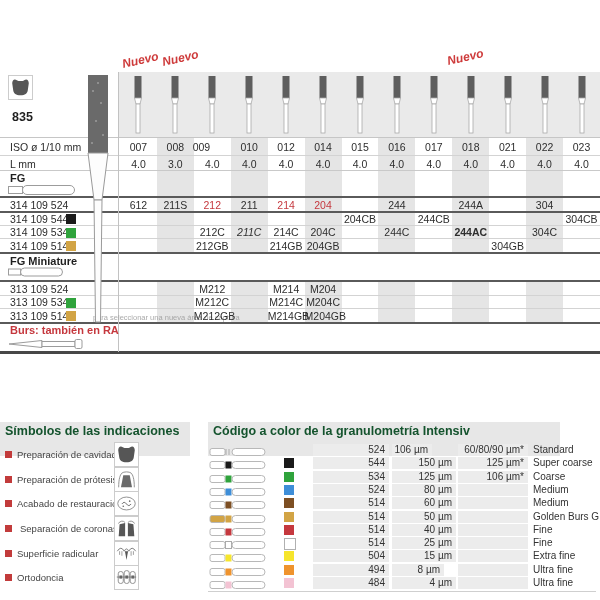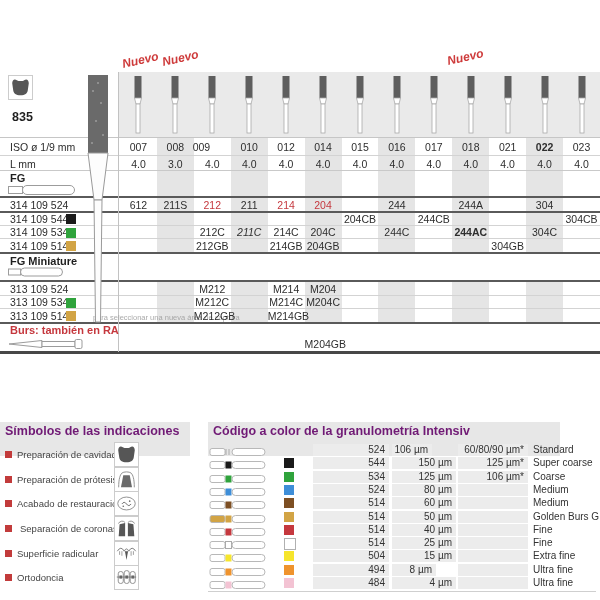--- a/index.html
+++ b/index.html
@@ -11,21 +11,21 @@
   .hline{position:absolute;left:0;width:600px;}
   .vline{position:absolute;width:1px;background:#c2c2c2;}
   .cell{position:absolute;width:36.9px;text-align:center;font-size:10.5px;line-height:13px;height:13px;white-space:nowrap;}
   .cell.red{color:#c5383e;}
   .rowlabel{position:absolute;left:10px;font-size:10.5px;line-height:13px;white-space:nowrap;color:#2b2b2b;}
   .chip{position:absolute;width:10px;height:10px;}
   .boldlbl{font-weight:bold;color:#1f1f1f;}
   .nuevo{position:absolute;color:#ce3a3a;font-weight:bold;font-style:italic;font-size:12px;
          transform:rotate(-13deg);transform-origin:left bottom;white-space:nowrap;}
   .icon-box{position:absolute;width:25px;height:25px;border:1px solid #cccccc;background:#fff;box-sizing:border-box;}
-  .panel-head{position:absolute;background:#e7e7e7;font-weight:bold;font-size:12.5px;color:#701a75;
+  .panel-head{position:absolute;background:#e7e7e7;font-weight:bold;font-size:12.5px;color:#14532d;
               line-height:19px;height:34px;padding-left:5px;box-sizing:border-box;white-space:nowrap;}
   .sym-item-label{position:absolute;font-size:9.5px;color:#444;white-space:nowrap;}
   .bullet{position:absolute;width:7px;height:7px;background:#c23b3b;}
   .grit-cell{position:absolute;background:#ececec;font-size:10px;color:#333;line-height:12px;height:12px;
              text-align:right;padding-right:4px;box-sizing:border-box;white-space:nowrap;}
   .grit-label{position:absolute;font-size:10px;color:#333;line-height:12px;height:12px;white-space:nowrap;}
   .artifact{position:absolute;font-size:7.5px;color:#9a9a9a;opacity:.85;white-space:nowrap;}
   .note-red{position:absolute;left:10px;color:#c5383e;font-weight:bold;font-size:11px;white-space:nowrap;}
 </style>
 </head>
@@ -78,21 +78,21 @@
         </svg>
     </div>
     <div class="abs boldlbl" style="left:12px;top:110px;font-size:12.5px;">835</div>
 
     <div id="nuevos">
         <div class="nuevo" style="left:124px;top:57px;">Nuevo</div>
         <div class="nuevo" style="left:164px;top:55px;">Nuevo</div>
         <div class="nuevo" style="left:449px;top:54px;">Nuevo</div>
       </div>
 
-    <div class="rowlabel" style="top:141px;">ISO ø 1/9 mm</div>
+    <div class="rowlabel" style="top:141px;">ISO ø 1/10 mm</div>
     <div class="rowlabel" style="top:158px;">L mm</div>
     <div class="rowlabel boldlbl" style="top:172px;font-size:11px;">FG</div>
     <svg class="abs" style="left:8px;top:184px;" width="75" height="12" viewBox="0 0 75 12">
       <rect x="0.5" y="2.5" width="14" height="7" fill="#fff" stroke="#9c9c9c"></rect>
       <rect x="14.5" y="1.5" width="52" height="9" rx="4.5" fill="#fff" stroke="#9c9c9c"></rect>
     </svg>
 
     <div class="rowlabel boldlbl" style="top:255px;font-size:11px;">FG Miniature</div>
     <svg class="abs" style="left:8px;top:266px;" width="62" height="12" viewBox="0 0 62 12">
       <rect x="0.5" y="3" width="12" height="6" fill="#fff" stroke="#9c9c9c"></rect>
@@ -191,21 +191,21 @@
         <div class="cell" style="left:156.9230769230769px;top:141px;">008</div>
         <div class="cell" style="left:183px;top:141px;">009</div>
         <div class="cell" style="left:230.76923076923077px;top:141px;">010</div>
         <div class="cell" style="left:267.6923076923077px;top:141px;">012</div>
         <div class="cell" style="left:304.6153846153846px;top:141px;">014</div>
         <div class="cell" style="left:341.53846153846155px;top:141px;">015</div>
         <div class="cell" style="left:378.46153846153845px;top:141px;">016</div>
         <div class="cell" style="left:415.38461538461536px;top:141px;">017</div>
         <div class="cell" style="left:452.30769230769226px;top:141px;">018</div>
         <div class="cell" style="left:489.23076923076917px;top:141px;">021</div>
-        <div class="cell" style="left:526.1538461538462px;top:141px;font-weight:bold;">022</div>
+        <div class="cell" style="left:526.1538461538462px;top:141px;">022</div>
         <div class="cell" style="left:563.0769230769231px;top:141px;">023</div>
         <div class="cell" style="left:120px;top:158px;">4.0</div>
         <div class="cell" style="left:156.9230769230769px;top:158px;">3.0</div>
         <div class="cell" style="left:193.84615384615384px;top:158px;">4.0</div>
         <div class="cell" style="left:230.76923076923077px;top:158px;">4.0</div>
         <div class="cell" style="left:267.6923076923077px;top:158px;">4.0</div>
         <div class="cell" style="left:304.6153846153846px;top:158px;">4.0</div>
         <div class="cell" style="left:341.53846153846155px;top:158px;">4.0</div>
         <div class="cell" style="left:378.46153846153845px;top:158px;">4.0</div>
         <div class="cell" style="left:415.38461538461536px;top:158px;">4.0</div>
@@ -249,21 +249,21 @@
         <div class="cell" style="left:304.6153846153846px;top:283px;">M204</div>
         <div class="rowlabel" style="top:296px;">313 109 534</div>
         <div class="chip" style="left:66px;top:297.5px;background:#2fa33c;"></div>
         <div class="cell" style="left:193.84615384615384px;top:296px;">M212C</div>
         <div class="cell" style="left:267.6923076923077px;top:296px;">M214C</div>
         <div class="cell" style="left:304.6153846153846px;top:296px;">M204C</div>
         <div class="rowlabel" style="top:309.5px;">313 109 514</div>
         <div class="chip" style="left:66px;top:311px;background:#d2a445;"></div>
         <div class="cell" style="left:193.84615384615384px;top:309.5px;">M212GB</div>
         <div class="cell" style="left:267.6923076923077px;top:309.5px;">M214GB</div>
-        <div class="cell" style="left:304.6153846153846px;top:309.5px;margin-top:28px;">M204GB</div>
+        <div class="cell" style="left:304.6153846153846px;top:309.5px;">M204GB</div>
       </div>
   </div>
 
   <div>
     <div class="panel-head" style="left:0;top:422px;width:190px;">Símbolos de las indicaciones</div>
     <div id="symbols-list">
         <div class="bullet" style="left:5px;top:451px;"></div>
         <div class="sym-item-label" style="left:17px;top:449px;">Preparación de cavidades</div>
         <div class="icon-box" style="left:114px;top:442px;"><svg width="23" height="23" viewBox="0 0 25 25">
             <path d="M3.5 8 C3.5 4 6 3 8.5 4.5 C10.5 5.8 14.5 5.8 16.5 4.5 C19 3 21.5 4 21.5 8 L20.5 15 C20 19.5 17.5 21 12.5 21 C7.5 21 5 19.5 4.5 15 Z" fill="#565656"></path>
@@ -404,21 +404,21 @@
         <div class="grit-cell" style="left:392px;top:550.4px;width:64px;">15 µm</div>
         <div class="grit-cell" style="left:458px;top:550.4px;width:70px;"></div>
         <div class="grit-label" style="left:533px;top:550.4px;width:70px;">Extra fine</div>
         <div class="abs" style="left:209px;top:563.7px;"><svg width="58" height="12" viewBox="0 0 58 12">
     <rect x="1" y="2.5" width="15" height="7" rx="2" fill="#fff" stroke="#b8b8b8"></rect>
     <rect x="16.5" y="2.5" width="6" height="7" fill="#ef932d"></rect>
             <rect x="23" y="2.5" width="33" height="7" rx="3.5" fill="#fff" stroke="#b8b8b8"></rect>
           </svg></div>
         <div class="chip" style="left:284px;top:564.7px;background:#ef932d;"></div>
         <div class="grit-cell" style="left:313px;top:563.7px;width:76px;">494</div>
-        <div class="grit-cell" style="left:392px;top:563.7px;width:44px;">8 µm</div>
+        <div class="grit-cell" style="left:392px;top:563.7px;width:52px;">8 µm</div>
         <div class="grit-cell" style="left:458px;top:563.7px;width:70px;"></div>
         <div class="grit-label" style="left:533px;top:563.7px;width:70px;">Ultra fine</div>
         <div class="abs" style="left:209px;top:577px;"><svg width="58" height="12" viewBox="0 0 58 12">
     <rect x="1" y="2.5" width="15" height="7" rx="2" fill="#fff" stroke="#b8b8b8"></rect>
     <rect x="16.5" y="2.5" width="6" height="7" fill="#f3c3d3"></rect>
             <rect x="23" y="2.5" width="33" height="7" rx="3.5" fill="#fff" stroke="#b8b8b8"></rect>
           </svg></div>
         <div class="chip" style="left:284px;top:578px;background:#f3c3d3;"></div>
         <div class="grit-cell" style="left:313px;top:577px;width:76px;">484</div>
         <div class="grit-cell" style="left:392px;top:577px;width:64px;">4 µm</div>

